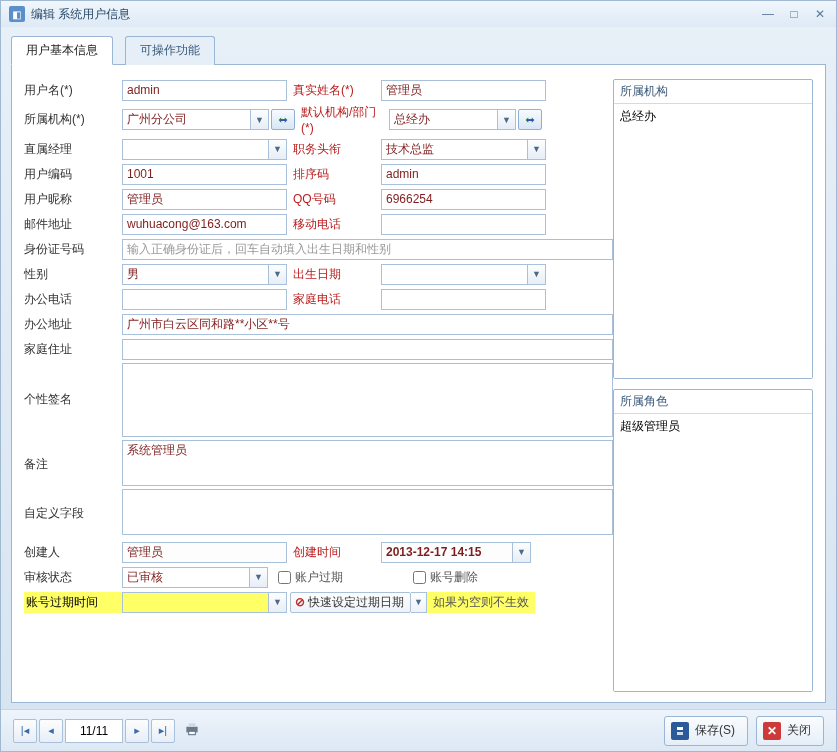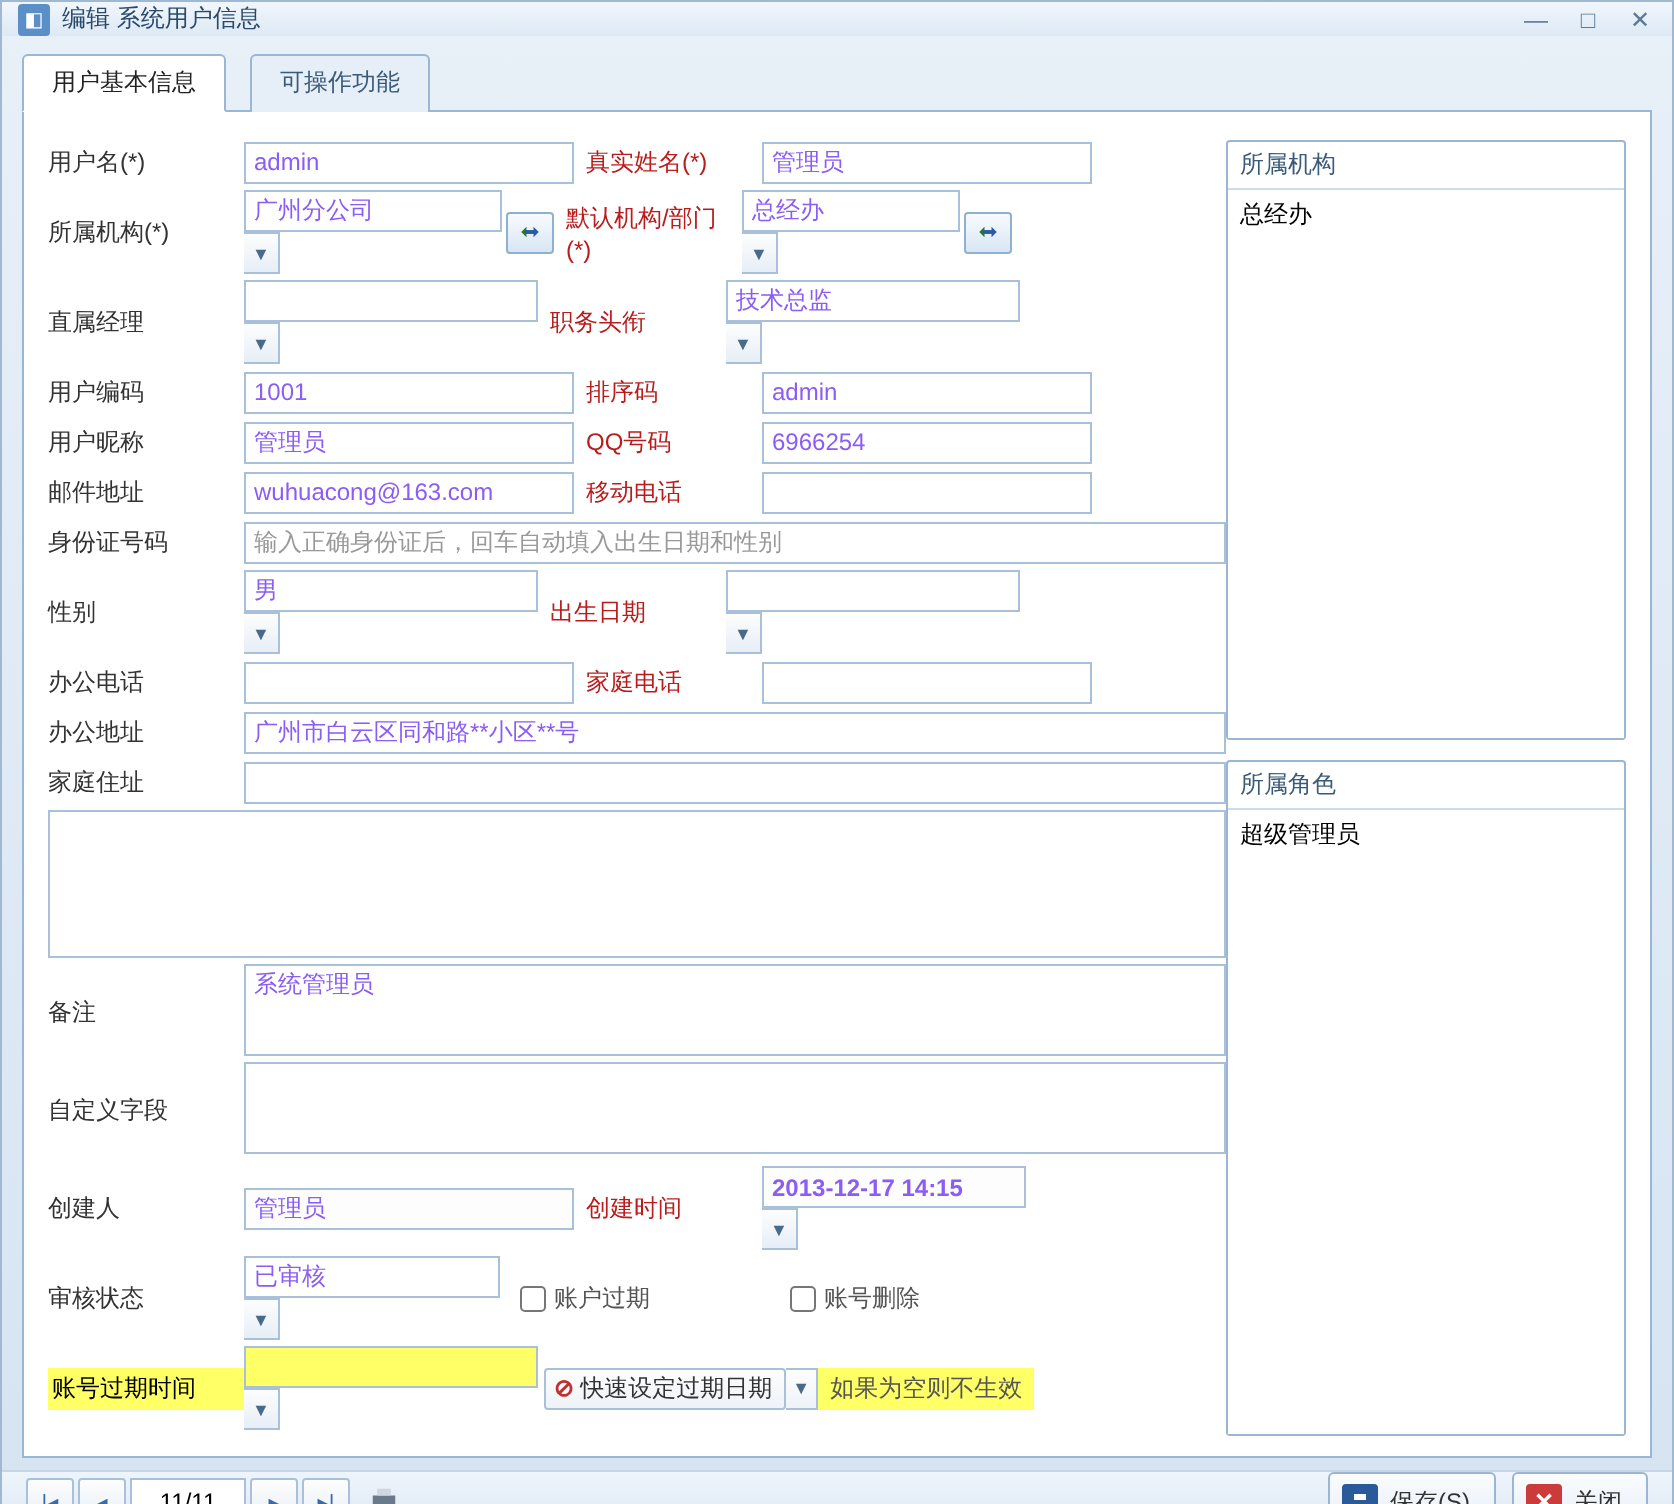--- a/index.html
+++ b/index.html
@@ -98,28 +98,28 @@
 .row { display: flex; align-items: center; margin-bottom: 3px; min-height: 22px; }
 .lbl { width: 98px; color: #333; padding-right: 4px;}
 .lbl2 { width: 94px; color: #b91c1c; padding-left: 6px; padding-right: 4px;}
 .inp, .sel, .txa {
   border: 1px solid #a8c0da;
   height: 21px;
   padding: 1px 4px;
   font-family: inherit;
   font-size: 12px;
   background: #fff;
-  color: #8b5cf6;
+  color: #7f1d1d;
 }
 .inp.ro { background: #fdfdfd; }
 .txa { height: auto; resize: none; }
 .w1 { width: 165px; }
 .w2 { width: 165px; }
 .wfull { flex: 1; }
-.sel-wrap { position: relative; display: inline-flex; flex-direction: column; }
+.sel-wrap { position: relative; display: inline-flex; }
 .sel-wrap .dd {
   width: 18px; height: 21px;
   border: 1px solid #a8c0da;
   border-left: none;
   background: linear-gradient(#fdfdfd,#e7eef7);
   display: flex; align-items: center; justify-content: center;
   color: #4a6a8a;
   font-size: 9px;
 }
 .icon-btn {
@@ -316,20 +316,21 @@
           <div class="lbl">办公地址</div>
           <input class="inp wfull" value="广州市白云区同和路**小区**号" style="">
         </div>
 
         <div class="row">
           <div class="lbl">家庭住址</div>
           <input class="inp wfull" value="" style="">
         </div>
 
         <div class="row" style="align-items:flex-start;">
+          <div class="lbl" style="padding-top:28px">个性签名</div>
           <textarea class="txa wfull" rows="5" style=""></textarea>
         </div>
 
         <div class="row" style="align-items:flex-start;">
           <div class="lbl" style="padding-top:16px">备注</div>
           <textarea class="txa wfull" rows="3" style="">系统管理员</textarea>
         </div>
 
         <div class="row" style="align-items:flex-start;">
           <div class="lbl" style="padding-top:16px">自定义字段</div>

